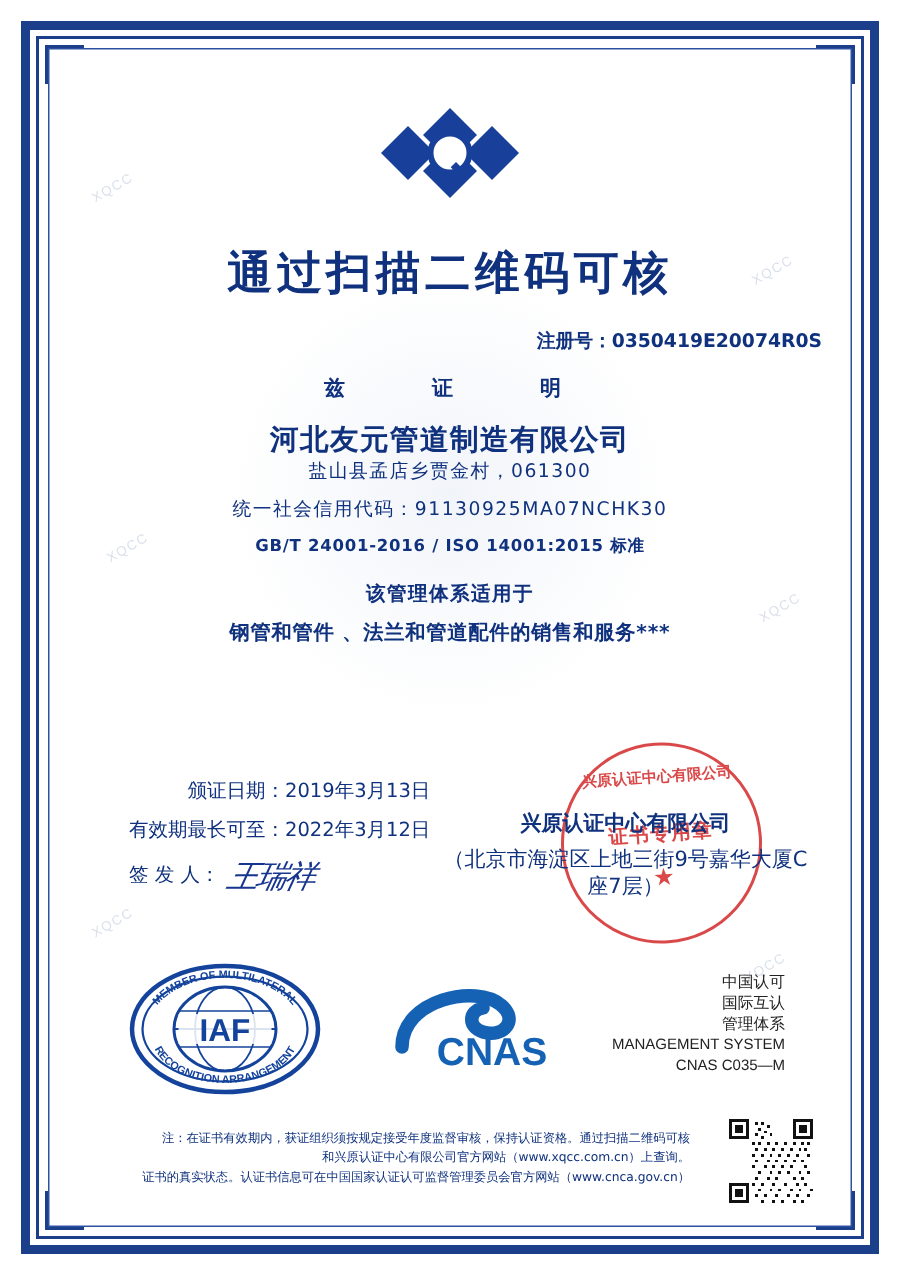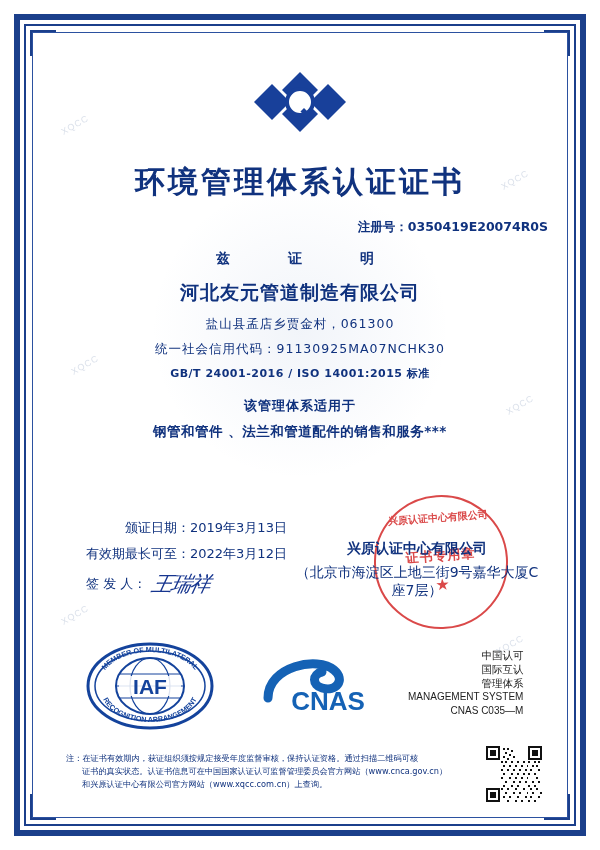--- a/index.html
+++ b/index.html
@@ -116,21 +116,21 @@
 
   .company {
     margin-top: 12px;
     font-size: 19px;
     color: #10327e;
     font-weight: bold;
     letter-spacing: 1px;
   }
 
   .address {
-    margin-top: 10px;
+    margin-top: 0;
     font-size: 12.5px;
     color: #10327e;
     letter-spacing: 1px;
   }
 
   .credit-code {
     margin-top: 8px;
     font-size: 12.5px;
     color: #10327e;
     letter-spacing: 1px;
@@ -297,21 +297,21 @@
     font-size: 10px;
     color: #222;
   }
 
   
   .footer-note {
     position: absolute;
     left: 26px;
     right: 100px;
     top: 712px;
-    text-align: left;
+    text-align: right;
     font-size: 8.2px;
     color: #10327e;
     line-height: 13px;
   }
   .footer-note .line { white-space: nowrap; }
 
   .qr {
     position: absolute;
     right: 18px;
     top: 706px;
@@ -349,21 +349,21 @@
           <path d="M2 32 L20 14 L38 32 L20 50 Z"></path>
           <path d="M58 32 L76 14 L94 32 L76 50 Z"></path>
           <path d="M48 26 L66 44 L48 62 L30 44 Z"></path>
         </g>
         <circle cx="48" cy="32" r="14" fill="#ffffff"></circle>
         <circle cx="48" cy="32" r="13" fill="none" stroke="#18409a" stroke-width="4"></circle>
         <rect x="52" y="38" width="12" height="5" transform="rotate(45 52 38)" fill="#18409a"></rect>
       </svg>
     </div>
 
-    <div class="cert-title">环境管理体系认证证书</div>
+    <div class="cert-title">通过扫描二维码可核</div>
 
     <div class="reg-line">
       <span>注册号：</span><span>0350419E20074R0S</span>
     </div>
 
     <div class="zz-line">兹　　证　　明</div>
 
     <div class="company">河北友元管道制造有限公司</div>
 
     <div class="address">盐山县孟店乡贾金村，061300</div>
@@ -437,22 +437,22 @@
         <div class="cn">管理体系</div>
         <div class="en">MANAGEMENT SYSTEM</div>
         <div class="en">CNAS C035—M</div>
       </div>
     </div>
 
     <div class="footer-note">
       <div class="line">
         <span>注：</span><span>在证书有效期内，获证组织须按规定接受年度监督审核，保持认证资格。通过扫描二维码可核</span>
       </div>
+      <div class="line" style="padding-left:16px;">和兴原认证中心有限公司官方网站（www.xqcc.com.cn）上查询。</div>
       <div class="line" style="padding-left:16px;">证书的真实状态。认证书信息可在中国国家认证认可监督管理委员会官方网站（www.cnca.gov.cn）</div>
-      <div class="line" style="padding-left:16px;">和兴原认证中心有限公司官方网站（www.xqcc.com.cn）上查询。</div>
     </div>
 
     <svg class="qr" viewBox="0 0 29 29" shape-rendering="crispEdges">
       <rect width="29" height="29" fill="#ffffff"></rect>
       <g fill="#111">
         <rect x="0" y="0" width="7" height="1"></rect>
           <rect x="0" y="6" width="7" height="1"></rect>
         <rect x="0" y="0" width="1" height="7"></rect>
           <rect x="6" y="0" width="1" height="7"></rect>
         <rect x="2" y="2" width="3" height="3"></rect>

